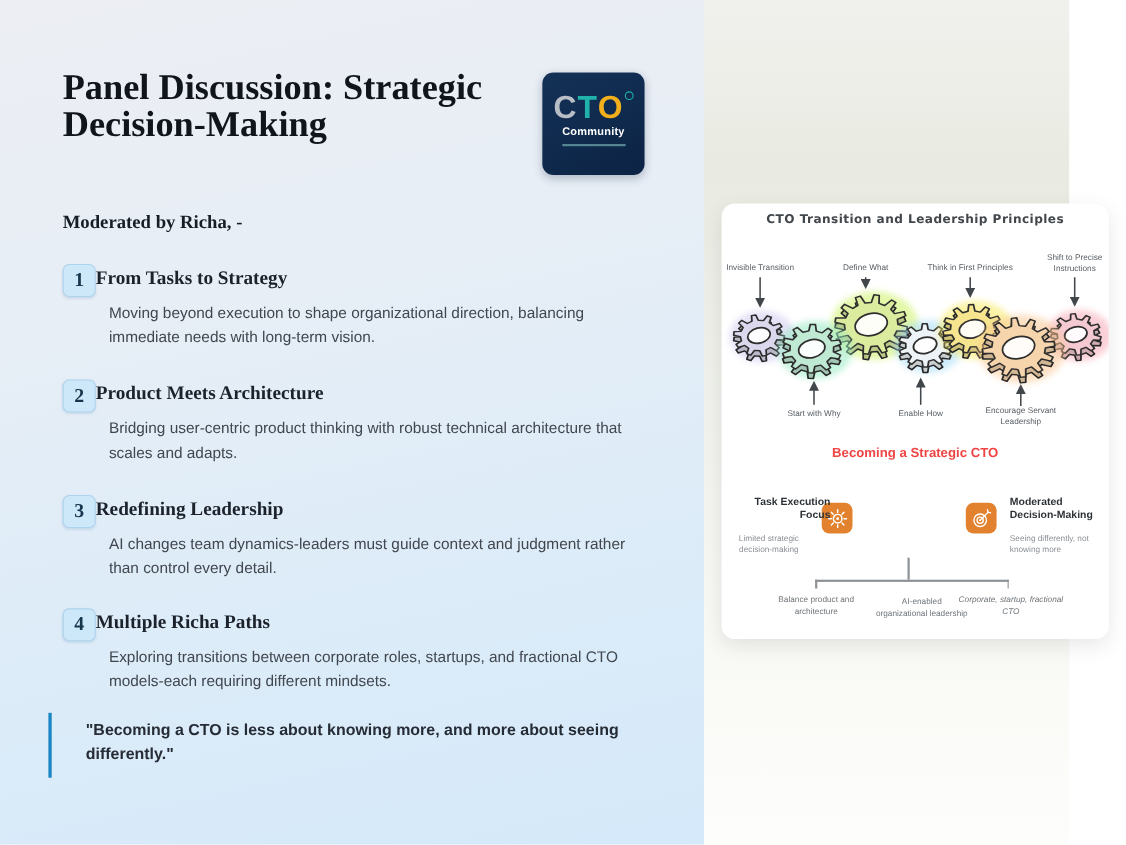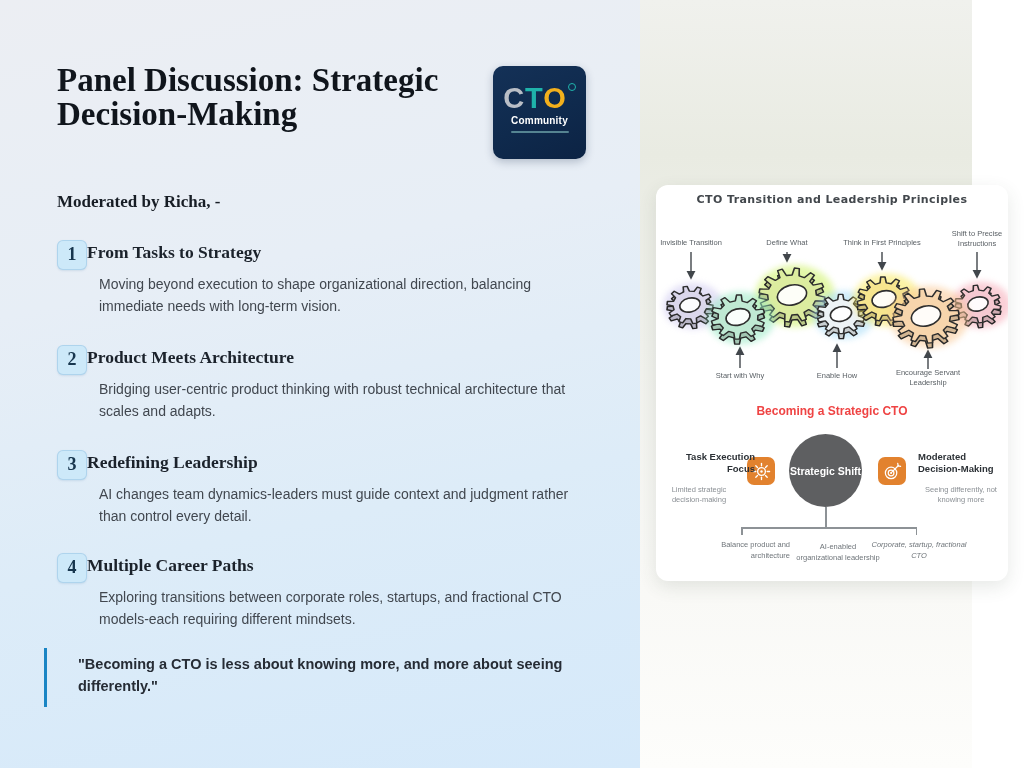--- a/index.html
+++ b/index.html
@@ -72,21 +72,21 @@
       <div class="item-heading">Product Meets Architecture</div>
       <div class="item-body">Bridging user-centric product thinking with robust technical architecture that scales and adapts.</div>
     </div>
     <div class="item" style="top:450px;">
       <div class="badge">3</div>
       <div class="item-heading">Redefining Leadership</div>
       <div class="item-body">AI changes team dynamics-leaders must guide context and judgment rather than control every detail.</div>
     </div>
     <div class="item" style="top:553px;">
       <div class="badge">4</div>
-      <div class="item-heading">Multiple Career Paths</div>
+      <div class="item-heading">Multiple Richa Paths</div>
       <div class="item-body">Exploring transitions between corporate roles, startups, and fractional CTO models-each requiring different mindsets.</div>
     </div>
 
     <div class="quote">"Becoming a CTO is less about knowing more, and more about seeing differently."</div>
   </div>
 
   <div class="right-panel">
     <div class="card">
 
       <svg class="gears-svg" viewBox="0 0 352 396">
@@ -163,23 +163,20 @@
       <div class="ig-label nowrap" style="left:131px;top:53px;">Define What</div>
       <div class="ig-label nowrap" style="left:226px;top:53px;">Think in First Principles</div>
       <div class="ig-label" style="left:282px;top:44px;width:78px;">Shift to Precise Instructions</div>
 
       <div class="ig-label nowrap" style="left:84px;top:186px;">Start with Why</div>
       <div class="ig-label nowrap" style="left:181px;top:186px;">Enable How</div>
       <div class="ig-label" style="left:227px;top:183px;width:90px;">Encourage Servant Leadership</div>
 
       <div class="becoming-heading">Becoming a Strategic CTO</div>
 
-      <div class="shift-circle">
-        <span>Strategic Shift</span>
-      </div>
 
       <div class="orange-box" style="left:91px;top:272px;">
         <svg width="19" height="19" viewBox="0 0 20 20">
           <g stroke="#ffffff" stroke-width="1.4" fill="none" stroke-linecap="round">
             <circle cx="10" cy="10" r="4.1"></circle>
             <line x1="10" y1="1.5" x2="10" y2="4"></line>
               <line x1="10" y1="16" x2="10" y2="18.5"></line>
             <line x1="1.5" y1="10" x2="4" y2="10"></line>
               <line x1="16" y1="10" x2="18.5" y2="10"></line>
             <line x1="4" y1="4" x2="5.8" y2="5.8"></line>
@@ -199,25 +196,25 @@
             <line x1="16" y1="4" x2="18.5" y2="4.5"></line>
             <line x1="16" y1="4" x2="15.5" y2="1.5"></line>
           </g>
           <circle cx="8.5" cy="11.5" r="1" fill="#ffffff"></circle>
         </svg>
       </div>
 
       <div class="side-title" style="left:0;top:266px;width:82px;text-align:right;margin-left:17px;">Task Execution Focus</div>
       <div class="side-sub" style="left:4px;top:300px;width:78px;text-align:center;">Limited strategic decision-making</div>
       <div class="side-title" style="left:262px;top:266px;width:88px;text-align:left;">Moderated Decision-Making</div>
-      <div class="side-sub" style="left:262px;top:300px;width:86px;text-align:center;">Seeing differently, not knowing more</div>
+      <div class="side-sub" style="left:262px;top:300px;width:86px;text-align:left;">Seeing differently, not knowing more</div>
 
       <div class="conn" style="left:169px;top:322px;width:1.5px;height:20px;"></div>
       <div class="conn" style="left:85px;top:342px;width:176px;height:1.5px;"></div>
       <div class="conn" style="left:85px;top:342px;width:1.5px;height:8px;"></div>
       <div class="conn" style="left:259.5px;top:342px;width:1.5px;height:8px;"></div>
 
-      <div class="branch" style="left:38px;top:355px;width:96px;text-align:right;">Balance product and architecture</div>
+      <div class="branch" style="left:38px;top:355px;width:96px;">Balance product and architecture</div>
       <div class="branch" style="left:140px;top:357px;width:84px;">AI-enabled organizational leadership</div>
       <div class="branch" style="left:215px;top:355px;width:96px;font-style:italic;">Corporate, startup, fractional CTO</div>
     </div>
   </div>
 </div>
 
 </body></html>

